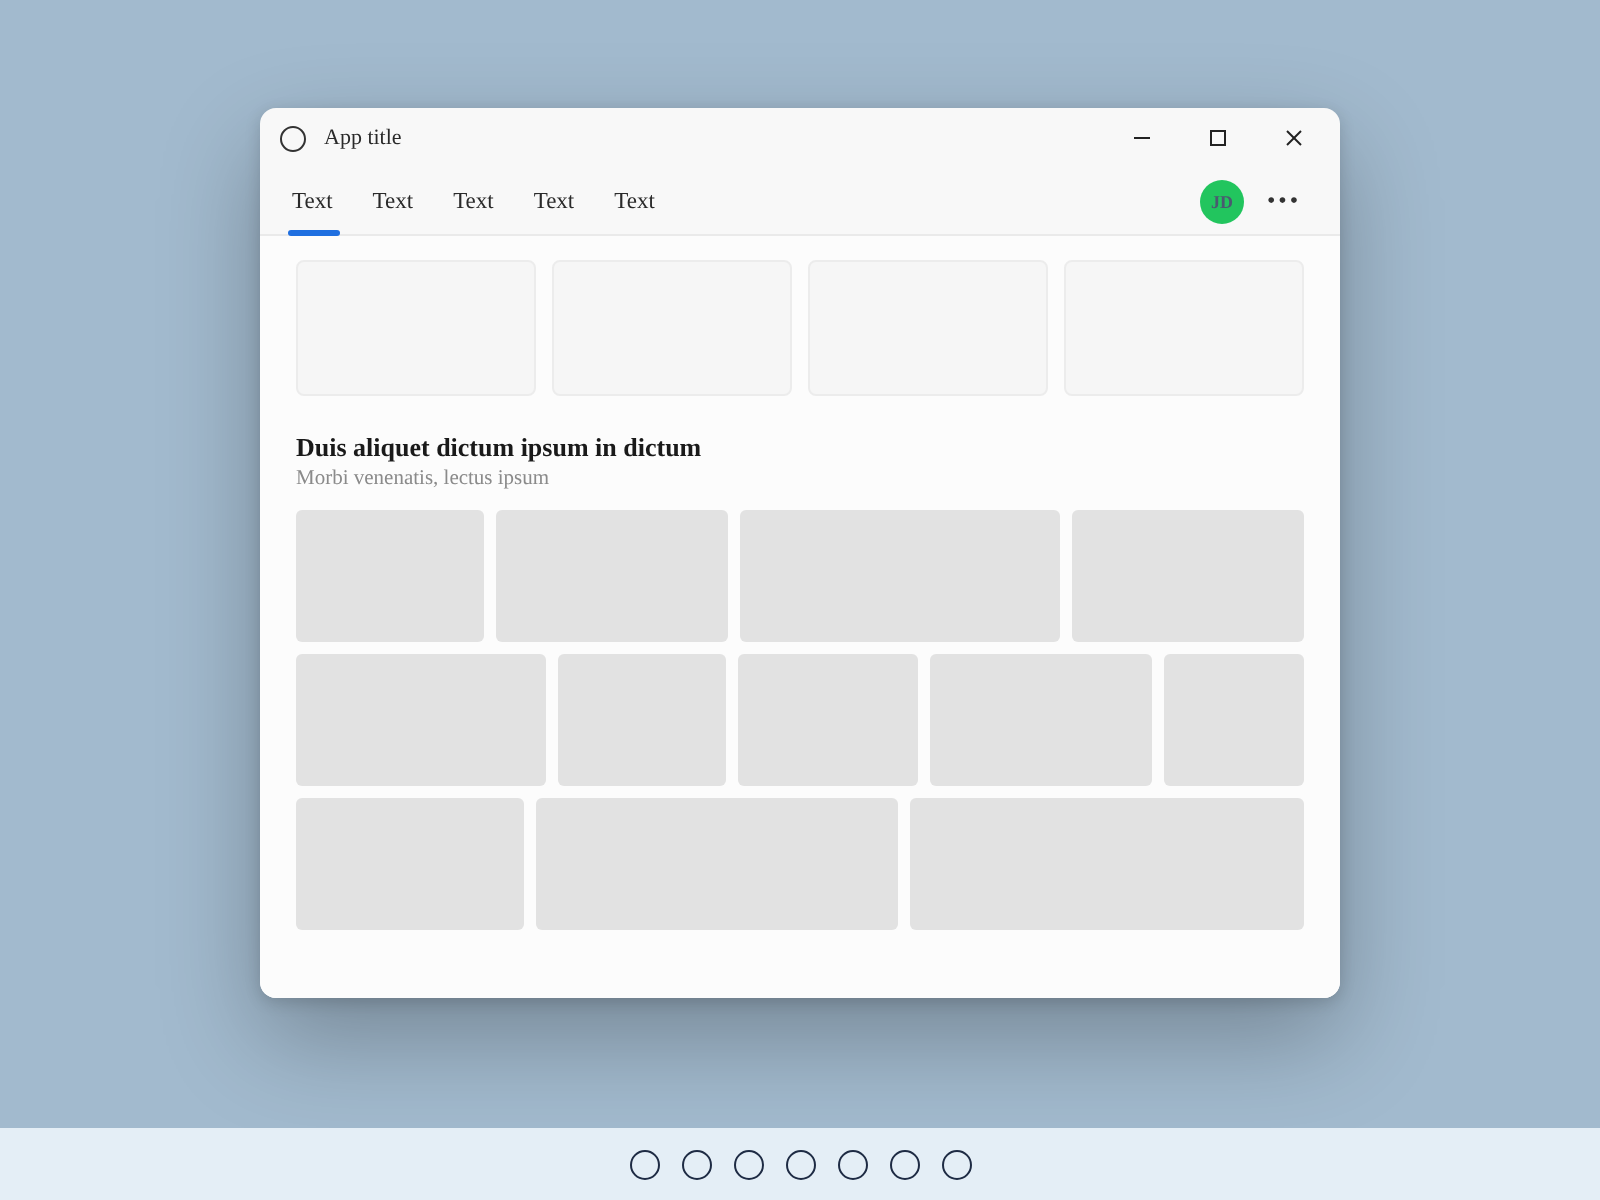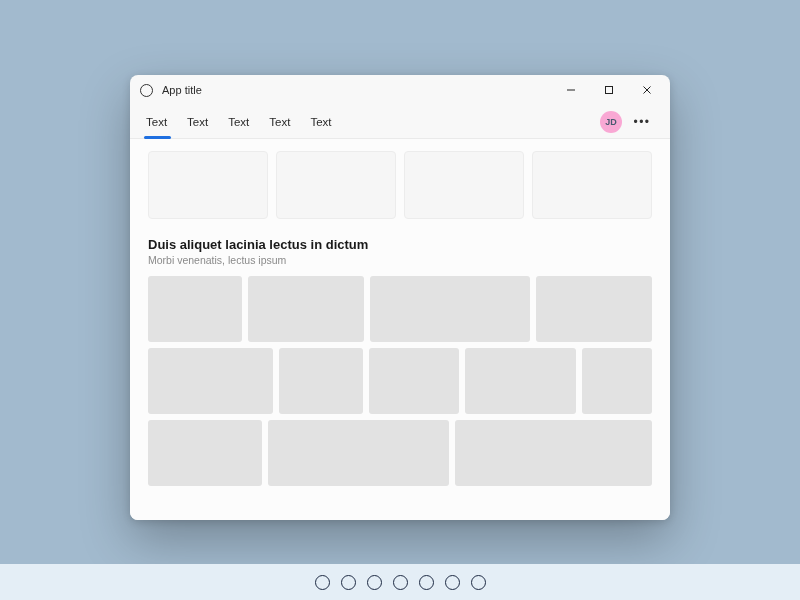--- a/index.html
+++ b/index.html
@@ -20,28 +20,29 @@
     gap: 11px;
   }
   .taskbar-circle {
     width: 15px; height: 15px;
     border: 1.5px solid #1e2b44;
     border-radius: 50%;
     background: transparent;
   }
   .window {
     position: absolute;
-    left: 130px; top: 75px;
+    left: 130px; top: 54px;
     width: 540px; height: 445px;
     background: #f8f8f8;
     border-radius: 8px;
     box-shadow: 0 20px 50px rgba(0,0,0,0.28), 0 2px 8px rgba(0,0,0,0.15);
     display: flex;
     flex-direction: column;
     overflow: hidden;
+    font-family: Liberation Serif, serif;
   }
   .titlebar {
     height: 30px;
     display: flex;
     align-items: center;
     padding: 0 4px 0 10px;
     font-size: 11px;
     color: #2a2a2a;
   }
   .titlebar-icon {
@@ -81,21 +82,21 @@
     position: absolute;
     left: 0; right: 6px; bottom: -1px;
     height: 3px;
     border-radius: 2px;
     background: #1f6fe0;
   }
   .navbar-spacer { flex: 1; }
   .avatar {
     width: 22px; height: 22px;
     border-radius: 50%;
-    background: #f9a8d4;
+    background: #22c55e;
     color: #4a5a70;
     font-size: 9px;
     font-weight: 600;
     display: flex; align-items: center; justify-content: center;
   }
   .more-btn {
     width: 28px; height: 28px;
     display: flex; align-items: center; justify-content: center;
     margin-left: 6px;
     color: #333;
@@ -194,21 +195,21 @@
       </div>
   </div>
 
   <div class="content">
     <div class="row-cards">
       <div class="card"></div>
       <div class="card"></div>
       <div class="card"></div>
       <div class="card"></div>
     </div>
-    <div class="section-title">Duis aliquet lacinia lectus in dictum</div>
+    <div class="section-title">Duis aliquet dictum ipsum in dictum</div>
     <div class="section-sub">Morbi venenatis, lectus ipsum</div>
     <div class="grid">
       <div class="grid-row">
         <div class="tile" style="flex:1.3"></div>
         <div class="tile" style="flex:1.6"></div>
         <div class="tile" style="flex:2.2"></div>
         <div class="tile" style="flex:1.6"></div>
       </div>
       <div class="grid-row">
         <div class="tile" style="flex:1.8"></div>

